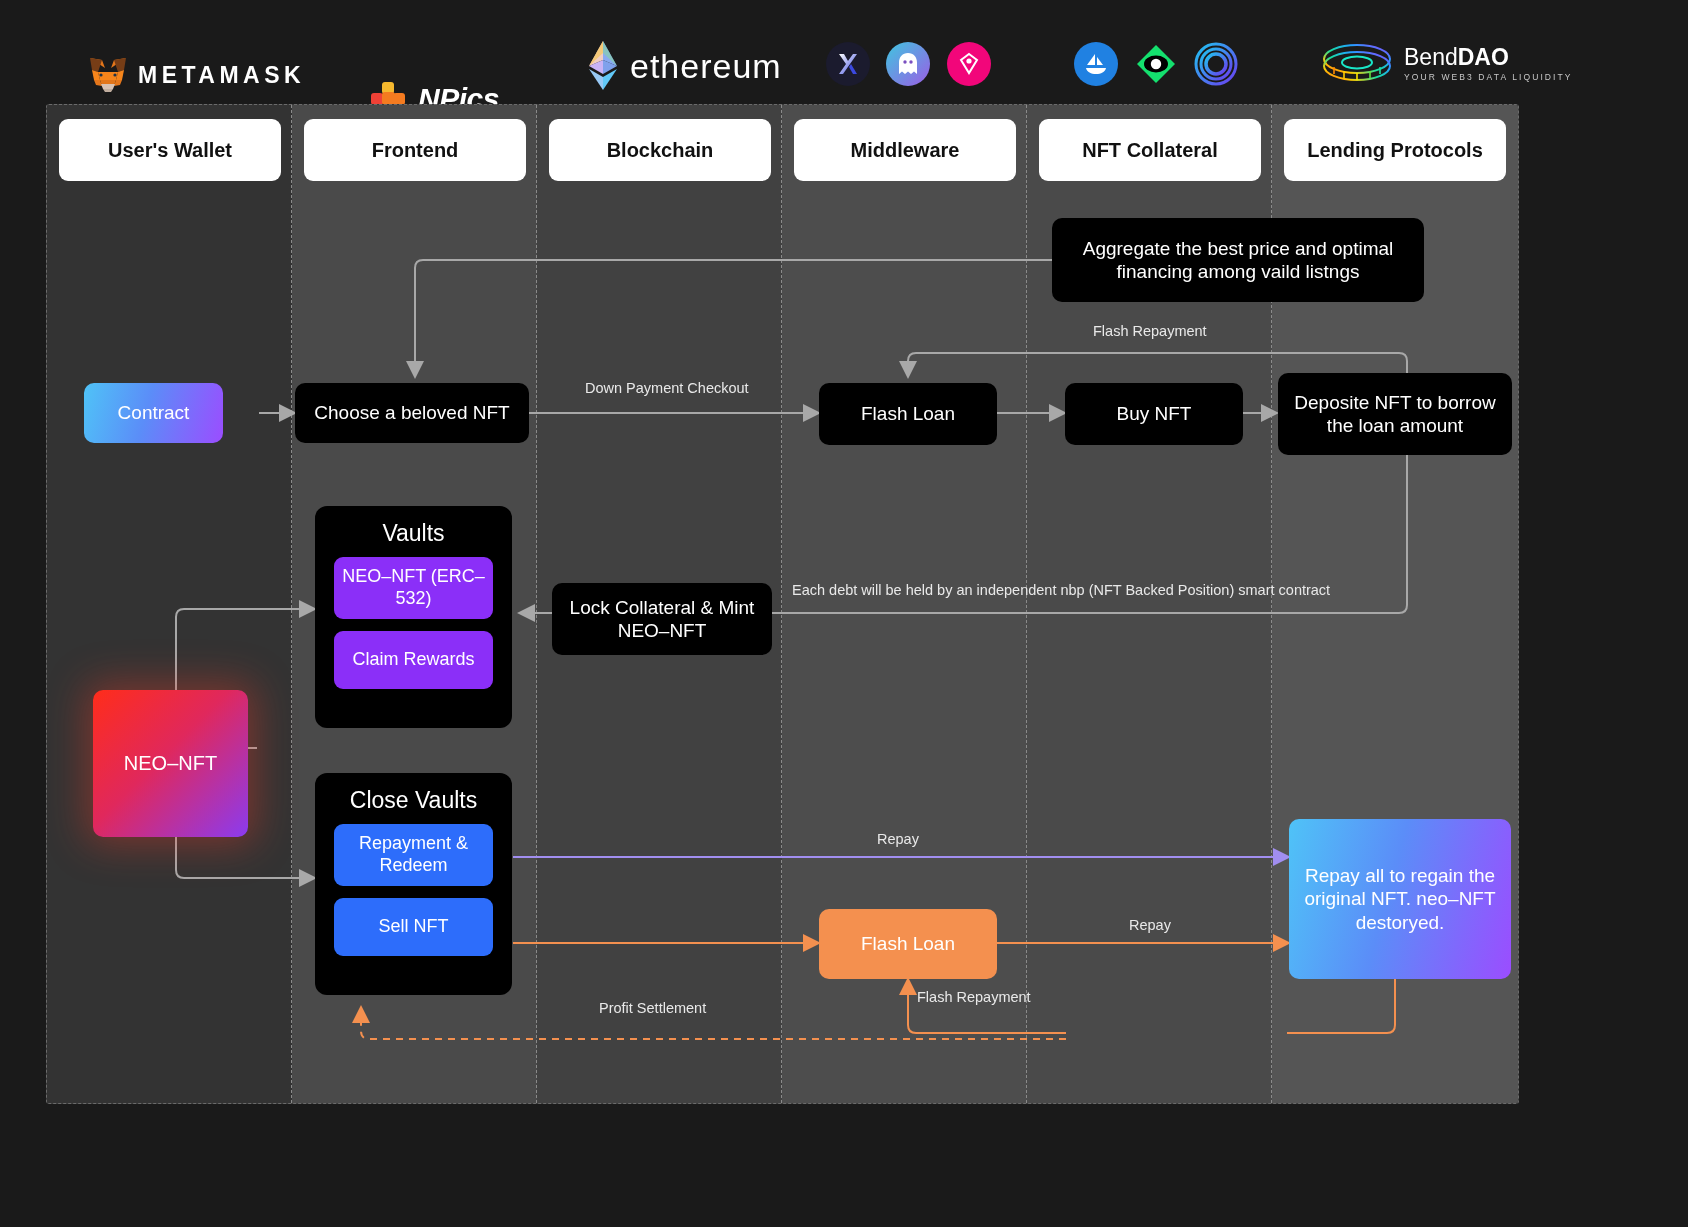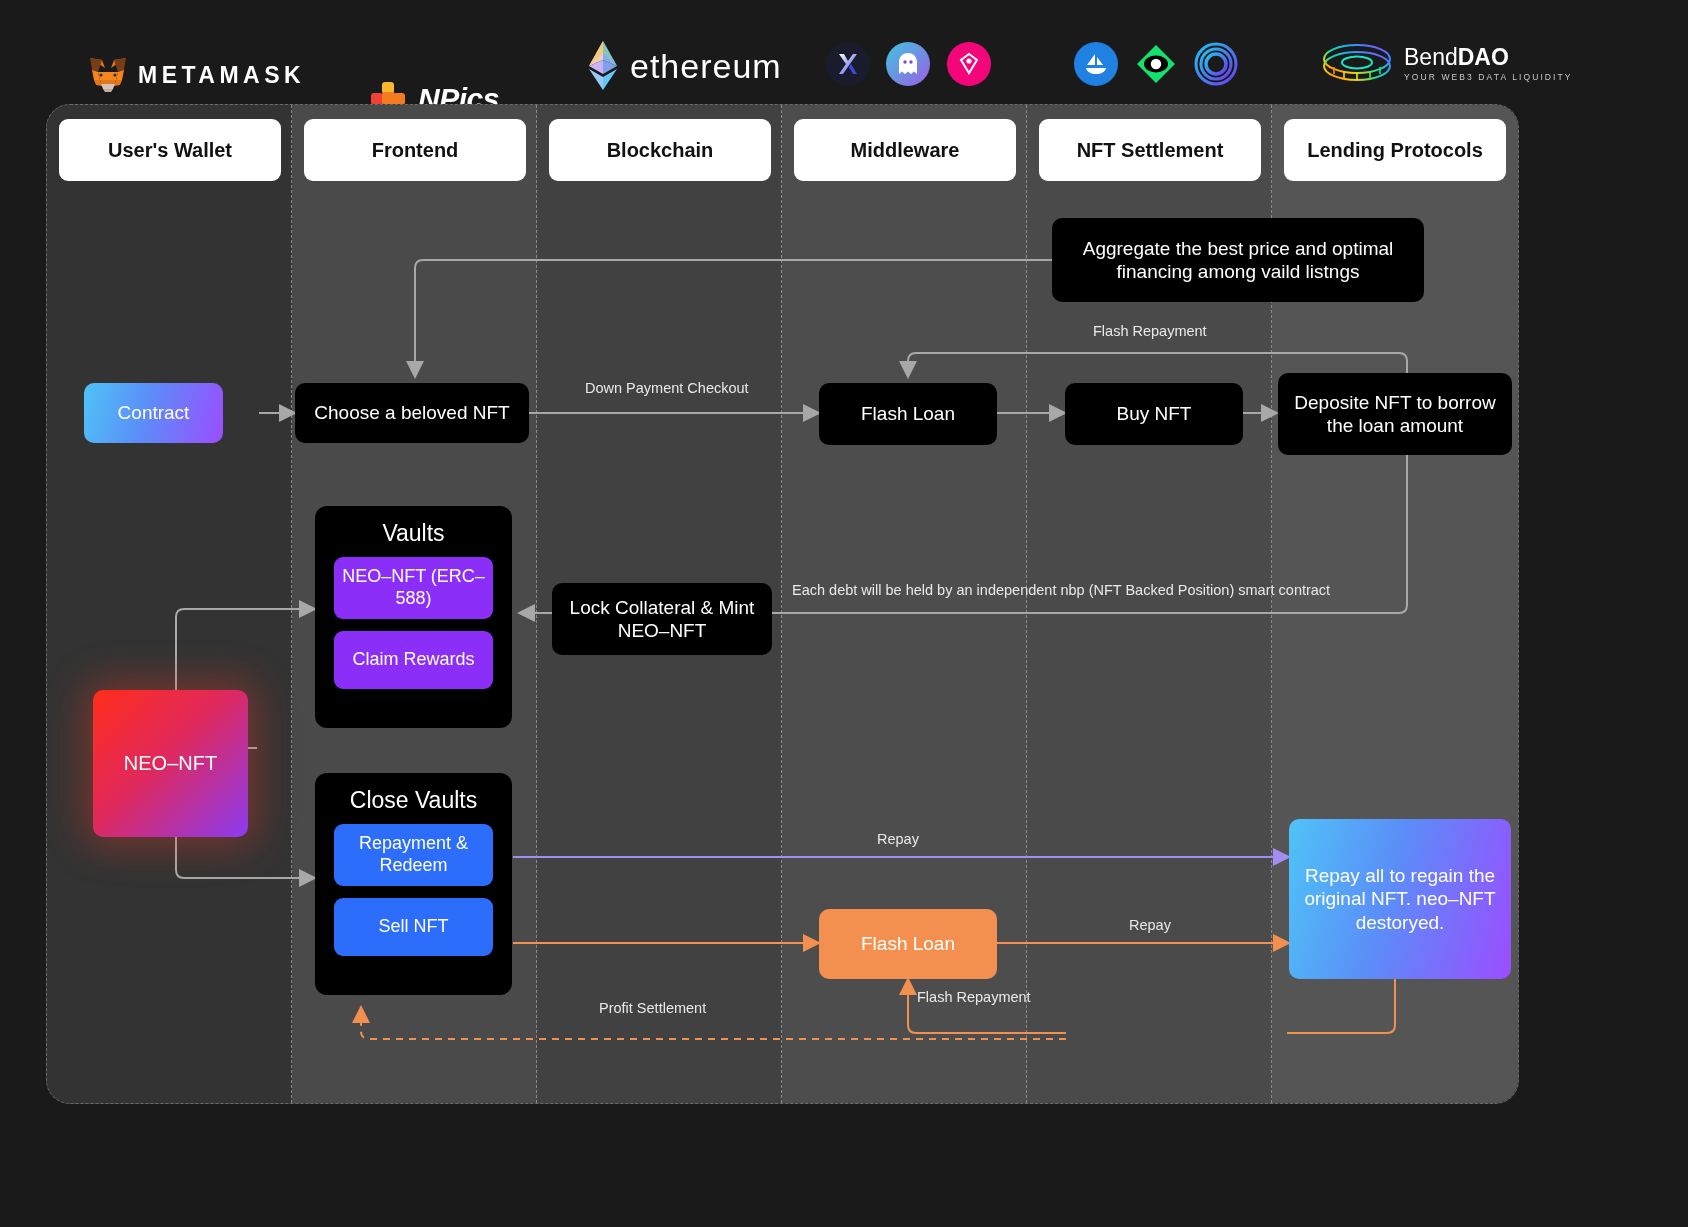--- a/index.html
+++ b/index.html
@@ -26,21 +26,21 @@
   .bend-text1 b { font-weight: 800; }
   .bend-text2 { font-size: 8.5px; letter-spacing: 2.1px; color:#c9c9c9; line-height:1; margin-top:4px;}
 
   .circ { border-radius: 50%; display:flex; align-items:center; justify-content:center; }
 
   
   #frame {
     position: absolute; left: 46px; top: 104px;
     width: 1473px; height: 1000px;
     border: 1px dashed #6b6b6b;
-    border-radius: 24px;
+    border-radius: 3px;
     background: #3b3b3b;
     overflow: hidden;
     padding-left: 12px;
   }
   .lane {
     position: absolute; top: 0; height: 100%;
     border-right: 1px dashed #8a8a8a;
   }
   .lane.l0 { background:#333333; }
   .lane.l1 { background:#4a4a4a; }
@@ -246,21 +246,21 @@
     <div class="lane l1" style="left:245px; width:245px;"></div>
     <div class="lane l2" style="left:490px; width:245px;"></div>
     <div class="lane l3" style="left:735px; width:245px;"></div>
     <div class="lane l4" style="left:980px; width:245px;"></div>
     <div class="lane l5" style="left:1225px; width:248px;"></div>
 
     <div class="lane-head" style="left:12px;   width:222px;">User's Wallet</div>
     <div class="lane-head" style="left:257px;  width:222px;">Frontend</div>
     <div class="lane-head" style="left:502px;  width:222px;">Blockchain</div>
     <div class="lane-head" style="left:747px;  width:222px;">Middleware</div>
-    <div class="lane-head" style="left:992px;  width:222px;">NFT Settlement</div>
+    <div class="lane-head" style="left:992px;  width:222px;">NFT Collateral</div>
     <div class="lane-head" style="left:1237px; width:222px;">Lending Protocols</div>
 
     <svg id="svg-edges">
       <defs>
         <marker id="ah-gray" markerWidth="9" markerHeight="9" refX="8" refY="4.5" orient="auto">
           <path d="M0,0 L9,4.5 L0,9 Z" fill="#a8a8a8"></path>
         </marker>
         <marker id="ah-purple" markerWidth="9" markerHeight="9" refX="8" refY="4.5" orient="auto">
           <path d="M0,0 L9,4.5 L0,9 Z" fill="#a18ef0"></path>
         </marker>
@@ -326,21 +326,21 @@
     <div class="node black" style="left:1018px; top:278px; width:178px; height:62px;">Buy NFT</div>
 
     <div class="node black" style="left:1231px; top:268px; width:234px; height:82px;">Deposite NFT to borrow the loan amount</div>
 
     <div class="node black" style="left:505px; top:478px; width:220px; height:72px;">Lock Collateral &amp; Mint NEO–NFT</div>
 
     <div class="node grad-red-purple" style="left:46px; top:585px; width:155px; height:147px; font-size:20px;">NEO–NFT</div>
 
     <div class="group-box" style="left:268px; top:401px; width:197px; height:222px;">
       <div class="group-title">Vaults</div>
-      <div class="sub-btn purple" style="width:159px; height:62px; margin-bottom:12px; background:#8B2FF8;">NEO–NFT (ERC–588)</div>
+      <div class="sub-btn purple" style="width:159px; height:62px; margin-bottom:12px; background:#8B2FF8;">NEO–NFT (ERC–532)</div>
       <div class="sub-btn purple" style="width:159px; height:58px; background:#8B2FF8;">Claim Rewards</div>
     </div>
 
     <div class="group-box" style="left:268px; top:668px; width:197px; height:222px;">
       <div class="group-title">Close Vaults</div>
       <div class="sub-btn blue" style="width:159px; height:62px; margin-bottom:12px; background:#2D6DFB;">Repayment &amp; Redeem</div>
       <div class="sub-btn blue" style="width:159px; height:58px; background:#2D6DFB;">Sell NFT</div>
     </div>
 
     <div class="node orange" style="left:772px; top:804px; width:178px; height:70px;">Flash Loan</div>

